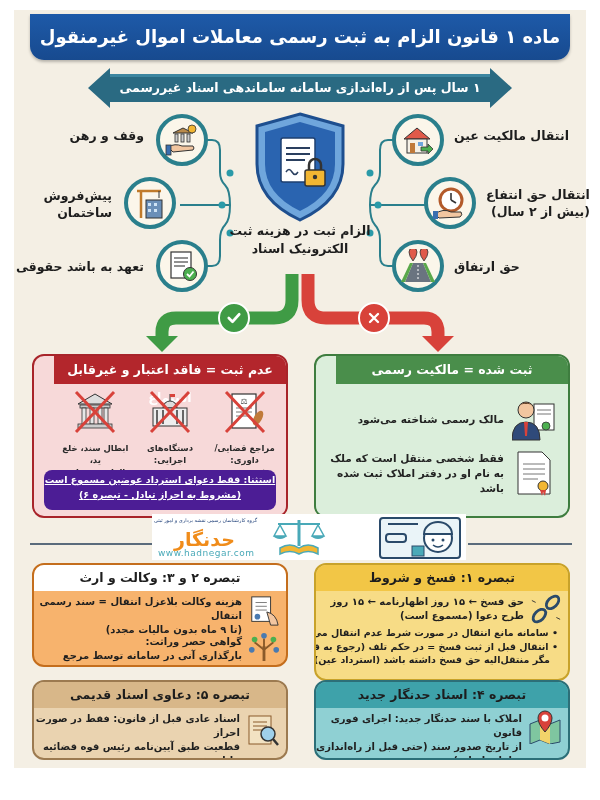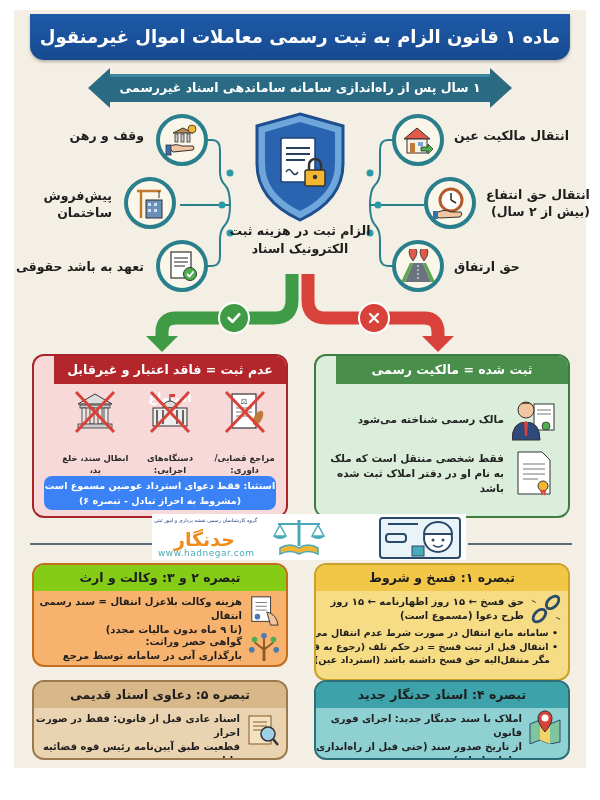--- a/index.html
+++ b/index.html
@@ -29,23 +29,23 @@
   .connectors { position: absolute; left: 0; top: 0; width: 600px; height: 360px; pointer-events: none; }
 
   .box { position: absolute; border-radius: 12px; overflow: hidden; padding-left: 20px; }
   .box-head { text-align: center; font-weight: bold; color: #fff; }
 
   .red-box { left: 32px; top: 354px; width: 256px; height: 164px; background: #f7d9d9; border: 2px solid #a8242a; }
   .red-box .box-head { background: #b3262c; height: 28px; line-height: 28px; font-size: 12.5px; }
   .red-icons { display: flex; justify-content: space-around; padding: 6px 4px 0; direction: rtl; }
   .red-icon-col { width: 80px; text-align: center; }
   .red-icon-col svg { width: 46px; height: 44px; }
-  .red-icon-col .cap { font-size: 8.5px; font-weight: bold; line-height: 12px; color: #2a2a2a; margin-top: 14px; }
-  .exception { position: absolute; left: 10px; right: 10px; bottom: 6px; height: 34px; background: #3b82f6;
-    border-radius: 8px; color: #fff; font-size: 9.5px; font-weight: bold; text-align: center; line-height: 15px; padding-top: 2px; }
+  .red-icon-col .cap { font-size: 8.5px; font-weight: bold; line-height: 12px; color: #2a2a2a; margin-top: 4px; }
+  .exception { position: absolute; left: 10px; right: 10px; bottom: 6px; height: 40px; background: #4c1d95;
+    border-radius: 8px; color: #fff; font-size: 9.5px; font-weight: bold; text-align: center; line-height: 15px; padding-top: 2px; text-decoration: underline; }
 
   .green-box { left: 314px; top: 354px; width: 256px; height: 164px; background: #dbeedb; border: 2px solid #3e7d3f; }
   .green-box .box-head { background: #4a8e4b; height: 28px; line-height: 28px; font-size: 12.5px; }
   .g-row { position: absolute; right: 12px; display: flex; align-items: center; gap: 8px; direction: rtl; }
   .g-row svg { width: 44px; height: 46px; flex: none; }
   .g-row .txt { font-size: 10.5px; font-weight: bold; color: #222; line-height: 15px; }
 
   .divider { position: absolute; top: 543px; height: 2px; background: #5a6b7c; }
 
   .logo-strip { position: absolute; left: 152px; top: 514px; width: 314px; height: 46px; background: #fff; }
@@ -54,21 +54,21 @@
   .logo-strip .url { position: absolute; left: 6px; top: 34px; font-size: 9px; color: #49a9b8; direction: ltr; letter-spacing: 0.5px; }
   .logo-scale { position: absolute; left: 118px; top: 2px; width: 58px; height: 42px; }
   .logo-engineer { position: absolute; left: 226px; top: 0px; width: 88px; height: 46px; }
 
   .note { position: absolute; border-radius: 12px; overflow: hidden; }
   .note-head { text-align: center; font-weight: bold; font-size: 12.5px; color: #1d1d1d; height: 26px; line-height: 26px; }
   .note-body { position: relative; }
   .note .txt { font-size: 10px; font-weight: bold; color: #1f1f1f; line-height: 14px; }
 
   .n23 { left: 32px; top: 563px; width: 256px; height: 104px; background: #f7b36d; border: 2px solid #c46e1d; }
-  .n23 .note-head { background: #84cc16; color: #1d1d1d; }
+  .n23 .note-head { background: #ffffff; color: #1d1d1d; }
   .n1 { left: 314px; top: 563px; width: 256px; height: 118px; background: #f7dc86; border: 2px solid #c8a22a; }
   .n1 .note-head { background: #f2c646; }
   .n5 { left: 32px; top: 680px; width: 256px; height: 80px; background: #ead3b0; border: 2px solid #9c7a50; }
   .n5 .note-head { background: #d8b789; }
   .n4 { left: 314px; top: 680px; width: 256px; height: 80px; background: #8fd0d3; border: 2px solid #2c6f78; }
   .n4 .note-head { background: #3ea2aa; }
 </style>
 </head>
 <body>
 

